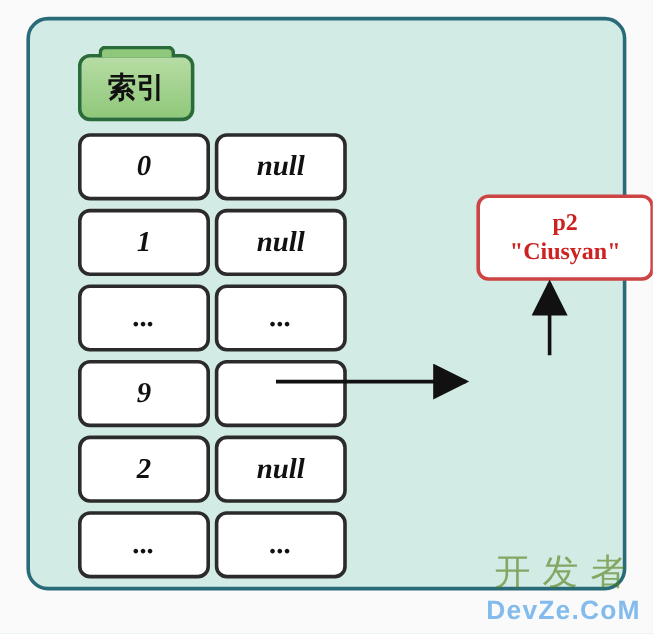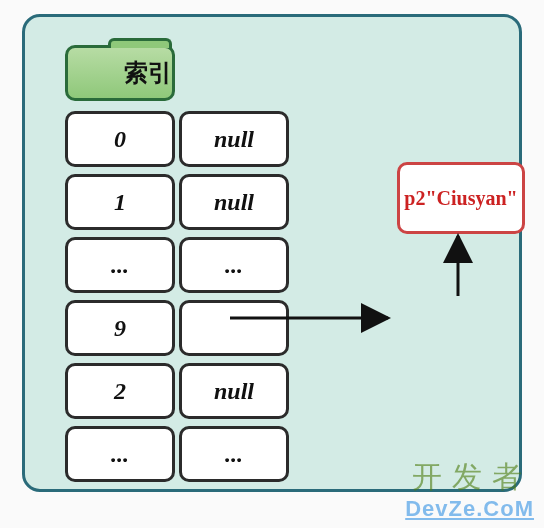--- a/index.html
+++ b/index.html
@@ -22,28 +22,28 @@
     border-radius: 18px;
     padding: 12px;
   }
   .table-area {
     position: absolute;
     left: 40px;
     top: 28px;
   }
   .header-row { display: flex; gap: 4px; }
   .header-cell {
-    width: 110px;
+    width: 97px;
     height: 56px;
     background: linear-gradient(to bottom, #b7dca4 0%, #8fc87a 100%);
     border: 3px solid #2a6b3a;
     border-radius: 10px;
     display: flex;
     align-items: center;
-    justify-content: flex-end;
+    justify-content: center;
     font-size: 24px;
     font-weight: bold;
     color: #111;
     font-family: "STKaiti","KaiTi",serif;
     position: relative;
   }
   .header-tab {
     position: absolute;
     top: -10px;
     width: 64px;
@@ -64,27 +64,27 @@
     display: flex;
     align-items: center;
     justify-content: center;
     font-size: 24px;
     font-weight: bold;
     font-style: italic;
     color: #111;
   }
   .node {
     position: absolute;
-    width: 128px;
+    width: 148px;
     height: 72px;
     background: #fff;
     border: 3px solid #c44;
     border-radius: 10px;
     display: flex;
-    flex-direction: row;
+    flex-direction: column;
     align-items: center;
     justify-content: center;
     color: #c22;
     font-size: 20px;
     font-weight: bold;
     line-height: 1.2;
   }
   .node-p2 { left: 372px; top: 145px; }
   .node-p1 { left: 372px; top: 282px; }
   svg.arrows {
@@ -108,21 +108,20 @@
   .watermark2 {
     position: absolute;
     right: 10px;
     bottom: 6px;
     color: #5aa6e8;
     font-family: Arial, sans-serif;
     font-size: 22px;
     font-weight: bold;
     opacity: 0.75;
     letter-spacing: 1px;
-    text-decoration: underline;
   }
 </style>
 </head>
 <body>
 
 <div class="container">
 
   <div class="table-area">
     <div class="header-row">
       <div class="header-cell">

